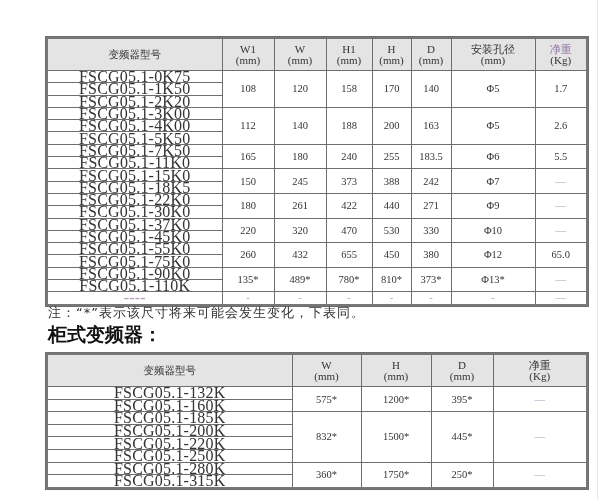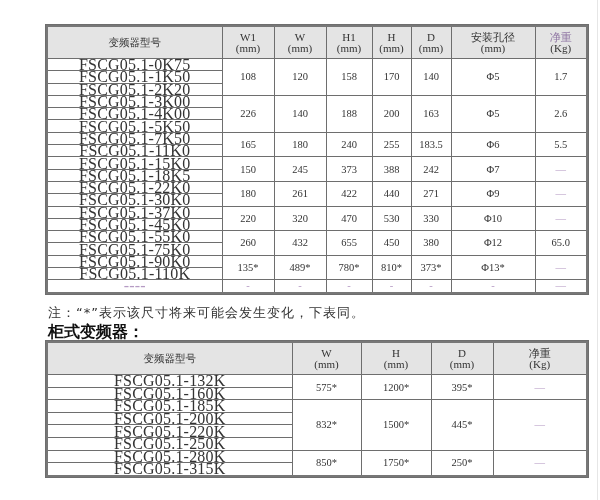--- a/index.html
+++ b/index.html
@@ -4,30 +4,30 @@
 <style>
   html, body { margin:0; padding:0; }
   body { width:600px; height:500px; background:#ffffff; position:relative; overflow:hidden;
          font-family:"Liberation Serif","DejaVu Serif",serif; color:#222; }
   .page-edge { position:absolute; left:597px; top:0; width:1px; height:500px; background:#e6e6e6; }
   table { border-collapse:collapse; position:absolute; table-layout:fixed; }
   td, th { border:1px solid #6e6e6e; padding:0; text-align:center; vertical-align:middle;
            font-size:10px; line-height:11px; font-weight:normal; color:#333; }
   th { background:#e4e4e4; font-size:11px; line-height:11px; }
   th.first { font-size:10.5px; }
-  .outer { box-shadow: 0 0 0 1px #6e6e6e; border:2px solid #777; }
+  .outer { box-shadow: 0 0 0 1px #6e6e6e; border:2px solid #777;margin-top:12px; }
   td.model { font-size:16px; letter-spacing:0.2px; height:11px; }
   td.val { font-size:10.5px; }
   .dash { color:#b59bc4; }
   .purple { color:#8f75a3; }
   #upper { left:46px; top:25px; width:540px; }
   #lower { left:46px; top:341px; width:540px; }
   .note { position:absolute; left:48px; top:304px; font-size:13px; color:#333; letter-spacing:1px;
           font-family:"DejaVu Sans", sans-serif; }
-  .section-title { position:absolute; left:48px; top:322px; font-size:16px; font-weight:bold; color:#111;
+  .section-title { position:absolute; left:48px; top:322px; font-size:19px; font-weight:bold; color:#111;
           font-family:"DejaVu Sans", sans-serif; }
   tr.hdr th { height:31px; }
   tr.sub td { height:11.3px; }
   tr.lsub td { height:11.6px; }
 </style>
 </head>
 <body>
 
 <div class="page-edge"></div>
 
@@ -66,21 +66,21 @@
         <td class="val" rowspan="3">1.7</td>
       </tr>
       <tr class="sub">
         <td class="model">FSCG05.1-1K50</td>
       </tr>
       <tr class="sub">
         <td class="model">FSCG05.1-2K20</td>
       </tr>
       <tr class="sub">
         <td class="model">FSCG05.1-3K00</td>
-        <td class="val" rowspan="3">226</td>
+        <td class="val" rowspan="3">112</td>
         <td class="val" rowspan="3">140</td>
         <td class="val" rowspan="3">188</td>
         <td class="val" rowspan="3">200</td>
         <td class="val" rowspan="3">163</td>
         <td class="val" rowspan="3">Φ5</td>
         <td class="val" rowspan="3">2.6</td>
       </tr>
       <tr class="sub">
         <td class="model">FSCG05.1-4K00</td>
       </tr>
@@ -220,21 +220,21 @@
         <td class="model">FSCG05.1-200K</td>
       </tr>
       <tr class="lsub">
         <td class="model">FSCG05.1-220K</td>
       </tr>
       <tr class="lsub">
         <td class="model">FSCG05.1-250K</td>
       </tr>
       <tr class="lsub">
         <td class="model">FSCG05.1-280K</td>
-        <td class="val" rowspan="2">850*</td>
+        <td class="val" rowspan="2">360*</td>
         <td class="val" rowspan="2">1750*</td>
         <td class="val" rowspan="2">250*</td>
         <td class="val dash" rowspan="2">—</td>
       </tr>
       <tr class="lsub">
         <td class="model">FSCG05.1-315K</td>
       </tr>
     </tbody>
 </table>
 

